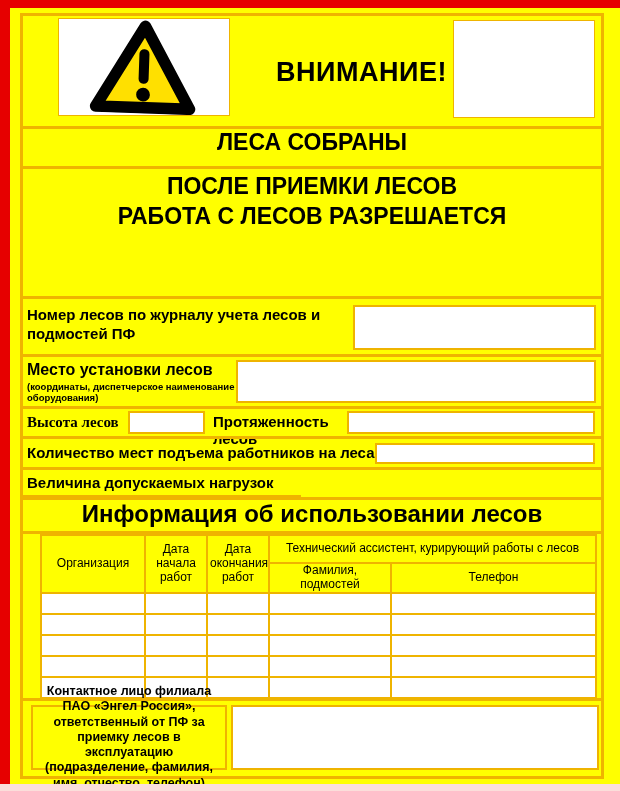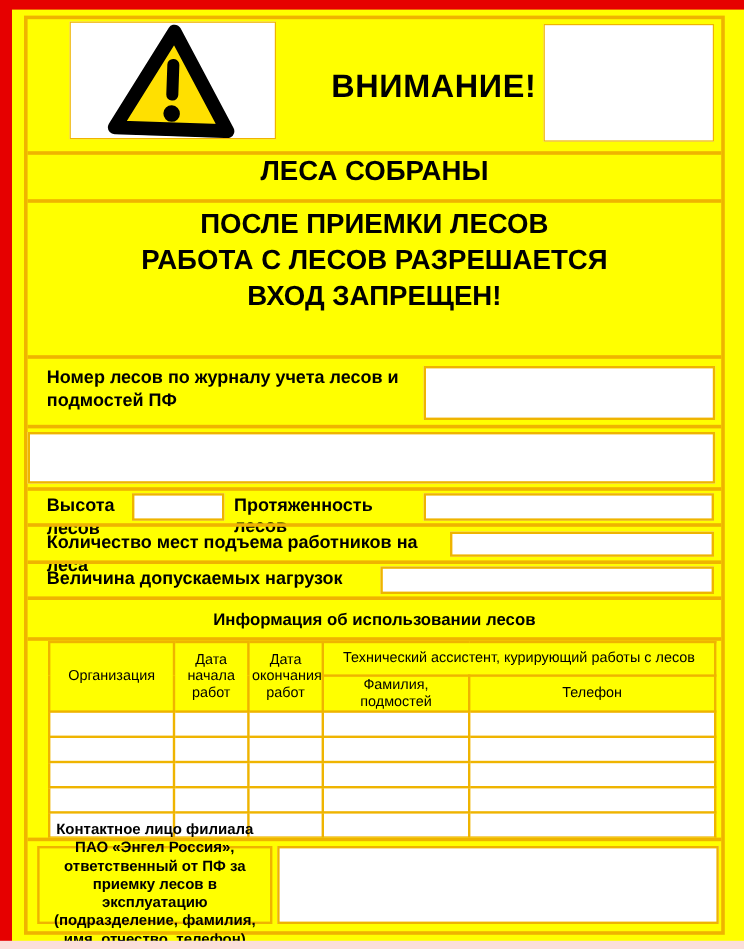--- a/index.html
+++ b/index.html
@@ -30,41 +30,41 @@
     background:var(--field); border:1px solid var(--grid); box-sizing:border-box;
     display:flex; align-items:center; justify-content:center; overflow:hidden;}
   .attention{flex:1; align-self:center; text-align:center; font-size:27px; letter-spacing:.5px; padding-top:2px;margin-left:40px;}
   .stamp-box{width:142px; height:98px; margin-right:6px; margin-top:4px;
     background:var(--field); border:1px solid var(--grid); box-sizing:border-box;}
   
   .s-status{height:40px; display:flex; justify-content:center; font-size:23px;}
   .s-warning{height:130px; text-align:center; font-size:23px; line-height:30px; padding-top:2px;}
   
   .frow{display:flex; align-items:stretch;}
-  .frow .lbl{font-size:15px; line-height:1.25; padding-left:16px; box-sizing:border-box;border-radius:25px;}
+  .frow .lbl{font-size:15px; line-height:1.25; padding-left:4px; box-sizing:border-box;border-radius:25px;}
   .s-journal{height:58px;}
   .s-journal .lbl{width:330px; padding-top:7px;}
   .s-journal .field{flex:1; margin:6px 5px 4px 0;}
   .s-location{height:52px;}
   .s-location .lbl{width:213px; padding-top:3px;}
   .s-location .note{font-size:9.5px; line-height:1.2; font-weight:bold; display:block; margin-top:1px;}
   .s-location .field{flex:1; margin:3px 5px 3px 0;}
   .s-hl{height:30px;}
-  .s-hl .lbl1{width:87px; padding-top:4px;}
+  .s-hl .lbl1{width:105px; padding-top:4px;font-family:Liberation Serif, serif;}
   .s-hl .f1{width:77px; margin:2px 0 2px 0;}
-  .s-hl .lbl2{width:166px; padding-left:8px; padding-top:4px; box-sizing:border-box; font-size:15px;}
+  .s-hl .lbl2{width:142px; padding-left:8px; padding-top:4px; box-sizing:border-box; font-size:15px;}
   .s-hl .f2{flex:1; margin:2px 6px 2px 0;}
   .s-lift{height:31px;}
   .s-lift .lbl{flex:1; padding-top:5px;}
   .s-lift .field{width:220px; margin:4px 6px 3px 0;}
-  .s-load{height:30px;}
+  .s-load{height:30px;flex-direction:column;}
   .s-load .lbl{flex:1; padding-top:4px;}
   .s-load .field{width:278px; margin:2px 6px 2px 0;}
   
-  .s-info-title{height:34px; display:flex; align-items:center; justify-content:center; font-size:14px;}
+  .s-info-title{height:34px; display:flex; justify-content:center; font-size:24px;}
   .s-table{height:167px; overflow:hidden; padding-left:17px;}
   table.usage{border-collapse:collapse; width:557px; table-layout:fixed;}
   table.usage th, table.usage td{border:2px solid var(--grid); padding:0 2px; font-size:12px; line-height:1.15; text-align:center; font-weight:normal;}
   table.usage th.merged{height:26px;}
   table.usage tr.sub th{height:20px;}
   table.usage td.cell{background:var(--field); height:19px;}
   col.c-org{width:104px;} col.c-ds{width:62px;} col.c-de{width:62px;} col.c-name{width:122px;} col.c-phone{width:auto;}
   
   .s-contact{height:76px; display:flex;}
   .contact-lbl{width:196px; margin:4px 0 4px 8px; border:2px solid var(--grid); box-sizing:border-box;
@@ -95,29 +95,32 @@
       <div class="stamp-box"></div>
     </div>
 
     <div class="section s-status">
       <span>ЛЕСА СОБРАНЫ</span>
     </div>
 
     <div class="section s-warning">
       <div>ПОСЛЕ ПРИЕМКИ ЛЕСОВ</div>
       <div>РАБОТА С ЛЕСОВ РАЗРЕШАЕТСЯ</div>
-      <div>ВХОД ЗАПРЕЩЕН!</div>
     </div>
 
     <div class="section frow s-journal">
       <div class="lbl">Номер лесов по журналу учета лесов и подмостей ПФ</div>
       <div class="field"></div>
     </div>
 
     <div class="section frow s-location">
+      <div class="lbl">
+        <span style="font-size:16px;">Место установки лесов</span>
+        <span class="note">(координаты, диспетчерское наименование оборудования)</span>
+      </div>
       <div class="field"></div>
     </div>
 
     <div class="section frow s-hl">
       <div class="lbl lbl1">Высота лесов</div>
       <div class="field f1"></div>
       <div class="lbl2">Протяженность лесов</div>
       <div class="field f2"></div>
     </div>
 

